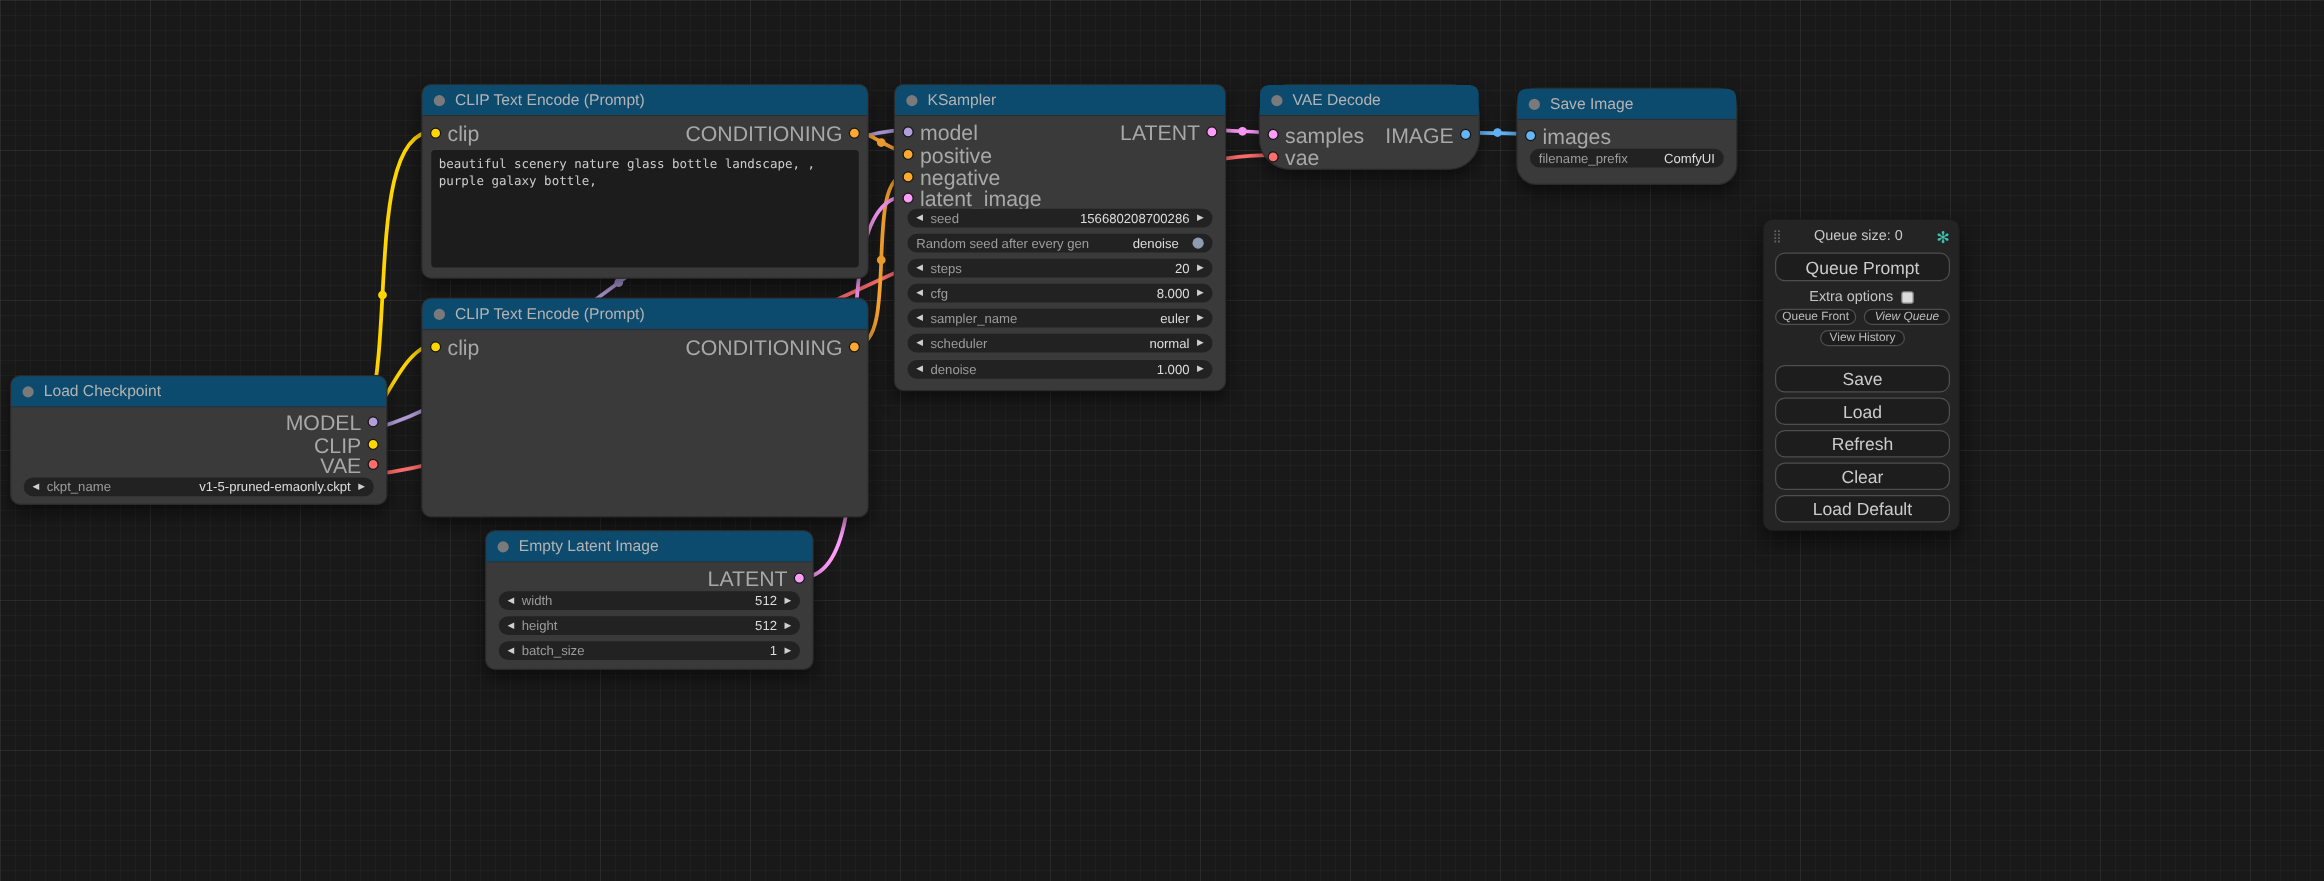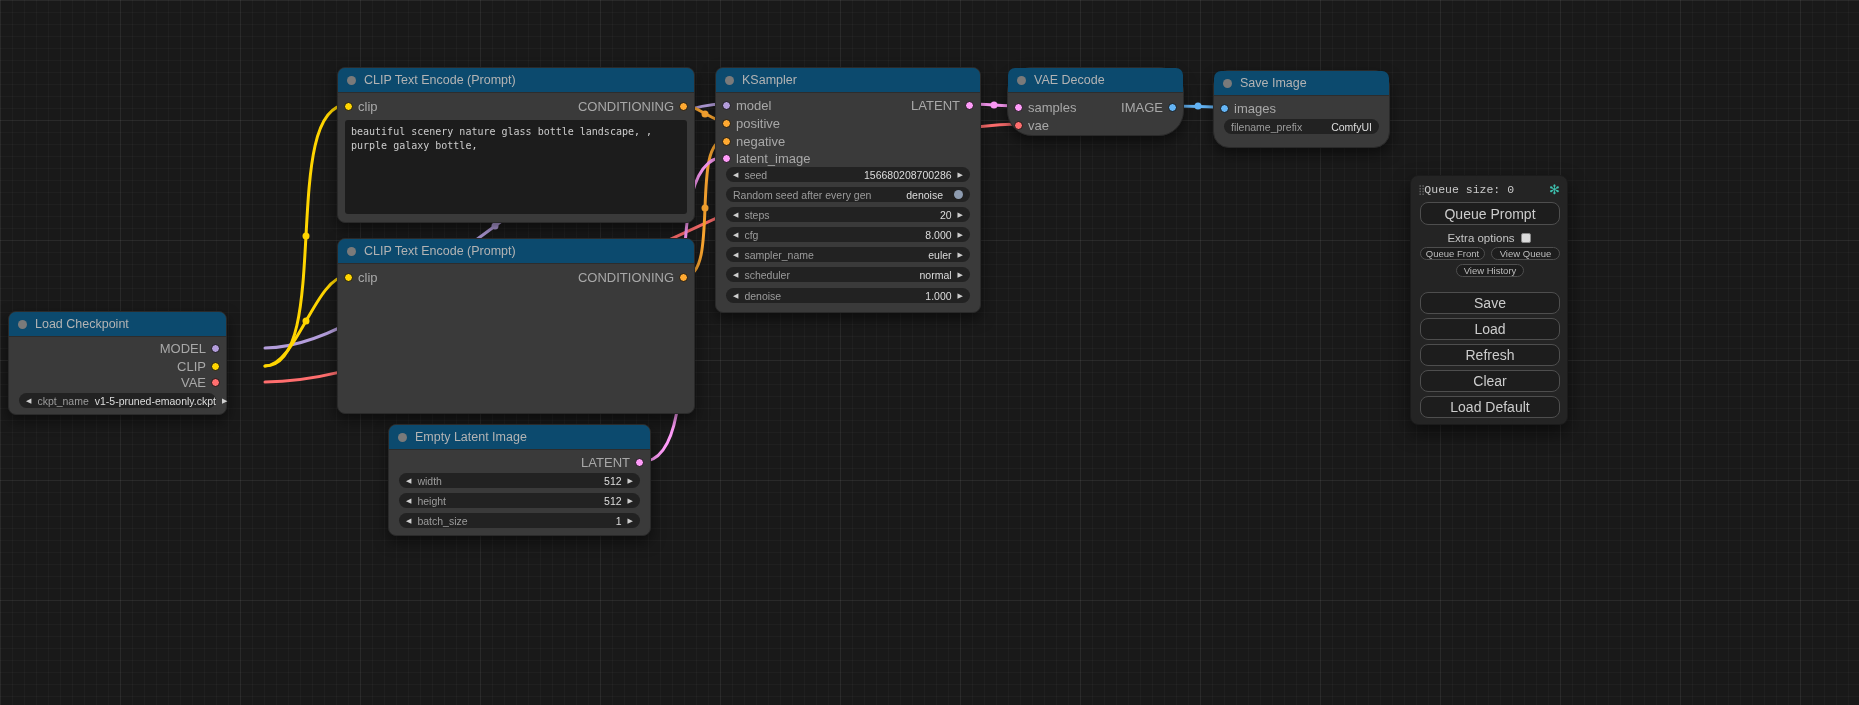--- a/index.html
+++ b/index.html
@@ -24,21 +24,21 @@
     box-shadow:0 6px 14px rgba(0,0,0,.5);
   }
   .node-header {
     height:25px; background:#0c4a6e; border-radius:7px 7px 0 0;
     display:flex; align-items:center; gap:8px; padding:0 9px;
     border-bottom:1px solid #2d2d2d;
   }
   .collapse-dot { width:9px; height:9px; border-radius:50%; background:#7a7a7a; flex:none; }
   .node-title { font-size:12.5px; color:#b3b3b3; white-space:nowrap; }
 
-  .slot { position:absolute; height:16px; display:flex; align-items:flex-end; font-size:13px; color:#a8a8a8; }
+  .slot { position:absolute; height:16px; display:flex; align-items:flex-start; font-size:17px; color:#a8a8a8; }
   .slot.in  { left:0;  padding-left:20px; }
   .slot.out { right:0; padding-right:20px; }
   .slot-dot { position:absolute; top:50%; width:9px; height:9px; margin-top:-4.5px; border-radius:50%; border:1px solid #161616; }
   .slot.in  .slot-dot { left:6px; }
   .slot.out .slot-dot { right:6px; }
 
   .widget {
     position:absolute; left:10px; right:10px; height:15px;
     background:#222; border-radius:8px;
     display:flex; align-items:center; gap:6px; padding:0 7px;
@@ -55,21 +55,21 @@
     white-space:pre-wrap; overflow:hidden;
   }
 
   #menu {
     position:absolute; left:1410px; top:175px; width:158px; height:250px; z-index:3;
     background:#242424; border:1px solid #1b1b1b; border-radius:8px;
     box-shadow:0 8px 18px rgba(0,0,0,.55);
   }
   .menu-header { position:absolute; top:4px; left:7px; right:7px; height:18px; display:flex; align-items:center; }
   .drag-handle { color:#606060; font-size:10px; letter-spacing:-1px; }
-  .queue-size  { flex:1; color:#c9c9c9; font-size:11.5px;font-family:Liberation Mono, monospace; }
+  .queue-size  { flex:1; text-align:center; color:#c9c9c9; font-size:11.5px; }
   .gear-icon   { font-size:13px; }
   .mbtn {
     position:absolute; left:9px; width:140px; height:22px;
     background:#1d1d1d; border:1px solid #4e4e4e; border-radius:8px;
     color:#cccccc; font-size:14px; display:flex; align-items:center; justify-content:center;
     cursor:default;
   }
   .mbtn.small { height:13px; font-size:9.5px; border-radius:7px; color:#bdbdbd; }
   .extra-row { position:absolute; top:56px; left:0; right:0; height:12px;
     display:flex; align-items:center; justify-content:center; gap:6px;
@@ -96,21 +96,21 @@
     <circle cx="306" cy="236" r="3.5" fill="#FFD500"></circle>
     <circle cx="306" cy="321" r="3.5" fill="#FFD500"></circle>
     <circle cx="641" cy="253" r="3.5" fill="#FF6E6E"></circle>
     <circle cx="705" cy="114" r="3.5" fill="#FFA931"></circle>
     <circle cx="705" cy="208" r="3.5" fill="#FFA931"></circle>
     <circle cx="683" cy="310" r="3.5" fill="#FF9CF9"></circle>
     <circle cx="994" cy="105" r="3.5" fill="#FF9CF9"></circle>
     <circle cx="1198" cy="106" r="3.5" fill="#64B5F6"></circle>
   </svg>
 
-  <div class="node" style="left:8px; top:311px; width:219px; height:104px;">
+  <div class="node" style="left:8px; top:300px; width:302px; height:104px;">
     <div class="node-header">
       <span class="collapse-dot"></span>
       <span class="node-title">Load Checkpoint</span>
     </div>
     <div class="slot out" style="top:28px">
       <span>MODEL</span>
       <span class="slot-dot" style="background-color: rgb(179, 157, 219);"></span>
     </div>
     <div class="slot out" style="top:46px">
       <span>CLIP</span>
@@ -296,21 +296,21 @@
       <span class="drag-handle">⣿</span>
       <span class="queue-size">Queue size: 0</span>
       <span class="gear-icon" style="color: rgb(62, 193, 175);">✻</span>
     </div>
     <div class="mbtn" style="top:26px; height:23px;">Queue Prompt</div>
     <div class="extra-row">
       <span>Extra options</span>
       <span class="checkbox"></span>
     </div>
     <div class="mbtn small" style="top:71px; left:9px; width:65px;">Queue Front</div>
-    <div class="mbtn small" style="top:71px; left:80px; width:69px;">View Queue</div>
+    <div class="mbtn small" style="top:71px; left:80px; width:69px;font-style:italic;">View Queue</div>
     <div class="mbtn small" style="top:88px; left:45px; width:68px;">View History</div>
     <div class="mbtn" style="top:116px">Save</div>
     <div class="mbtn" style="top:142px">Load</div>
     <div class="mbtn" style="top:168px">Refresh</div>
     <div class="mbtn" style="top:194px">Clear</div>
     <div class="mbtn" style="top:220px">Load Default</div>
   </div>
 
 </div>
 

